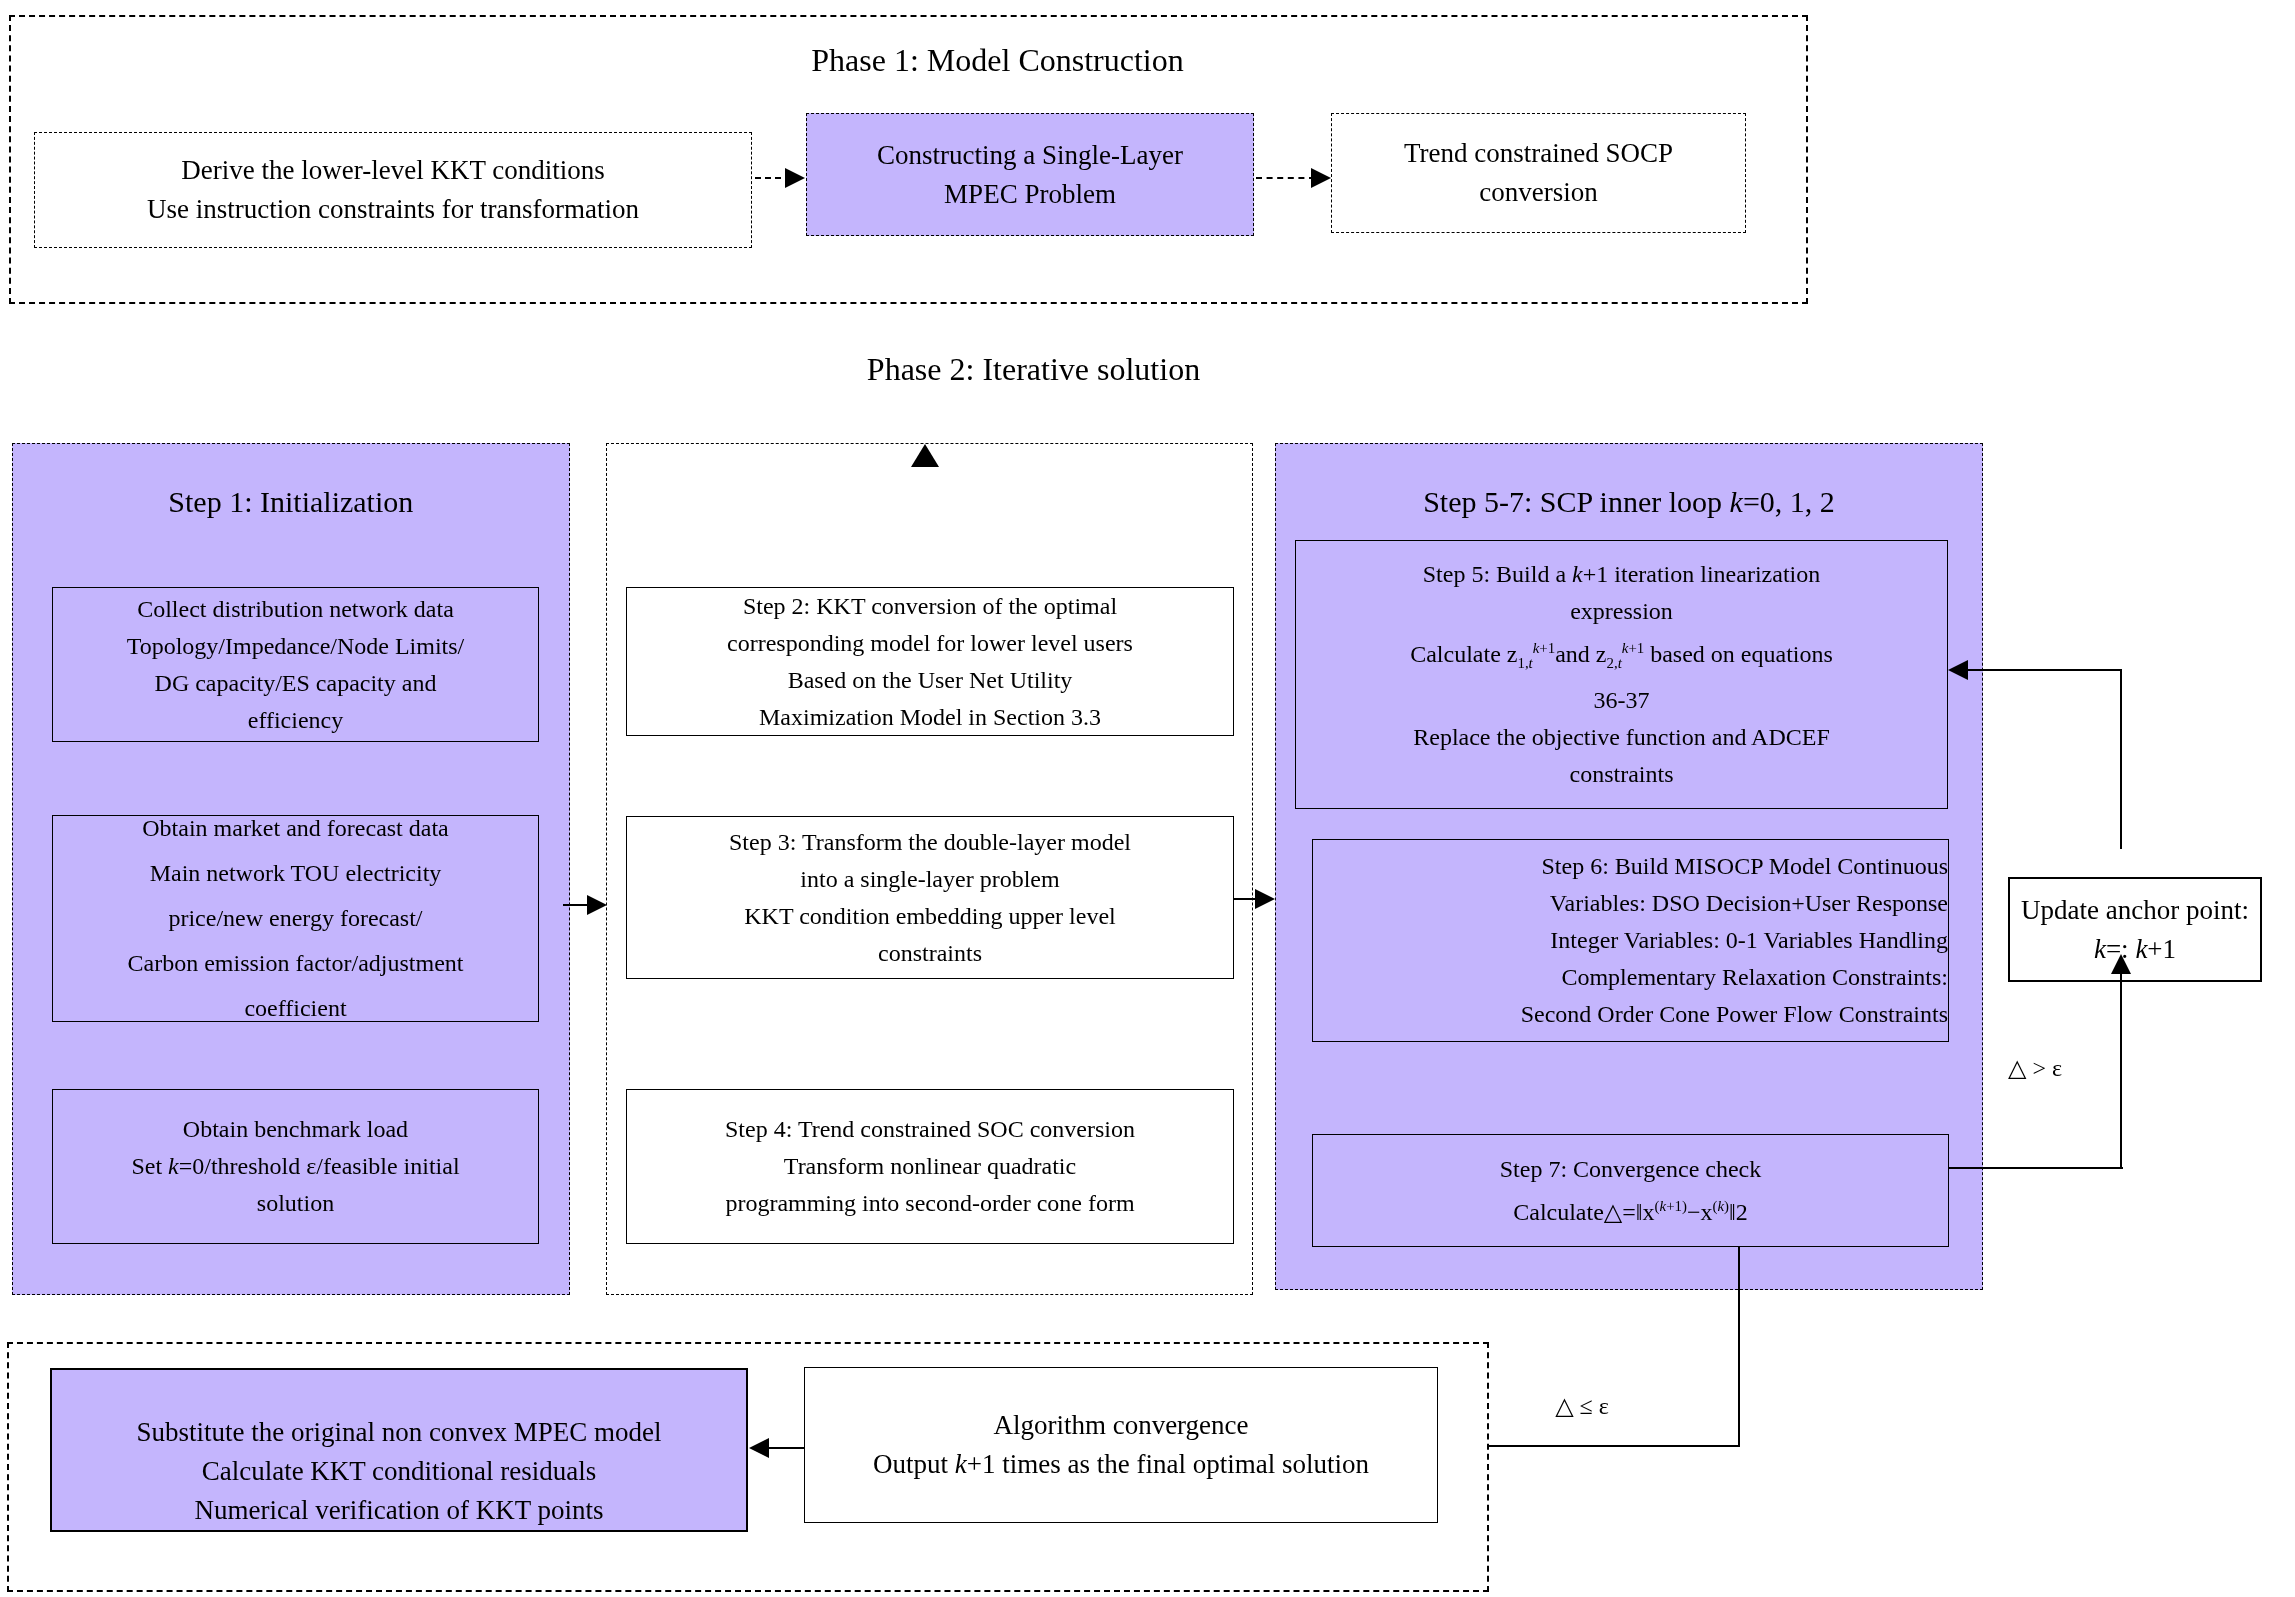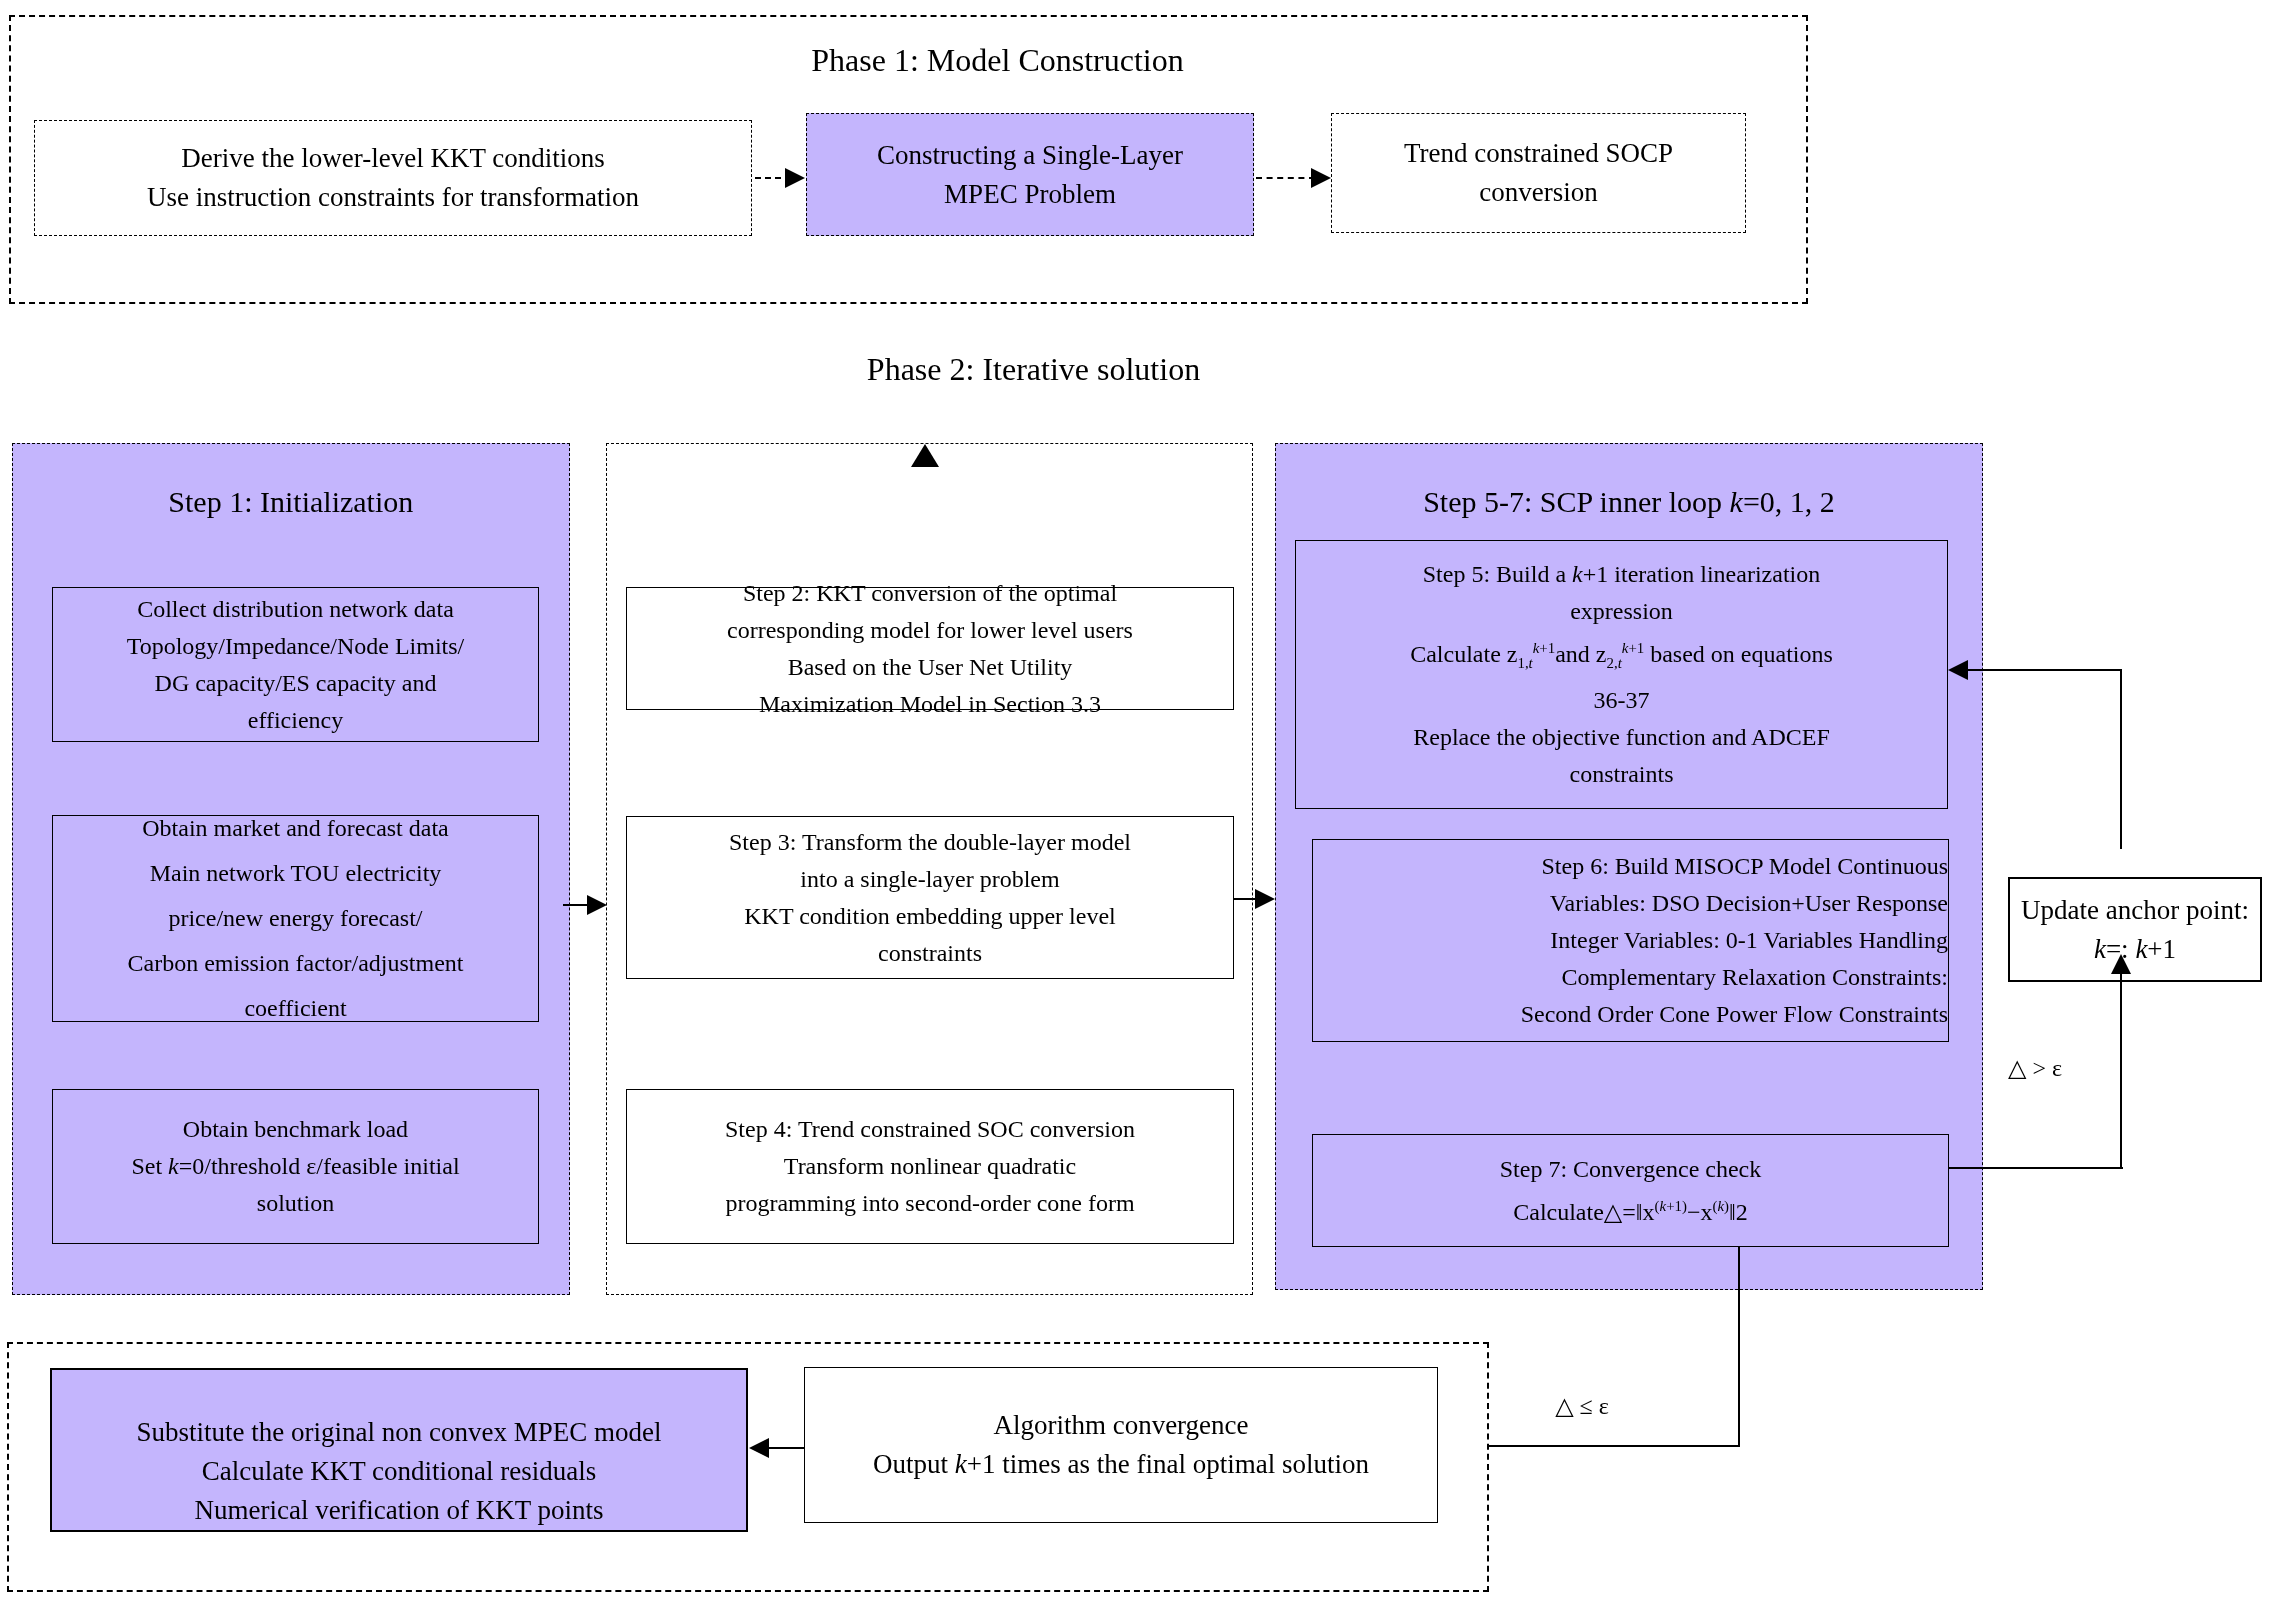--- a/index.html
+++ b/index.html
@@ -32,21 +32,21 @@
 </style>
 </head>
 <body>
 
 <div id="stage">
 
   <div class="abs dashed4 white" style="left:9px;top:14.6px;width:1799px;height:289px;"></div>
 
   <div class="abs center t57" style="left:716px;top:43px;width:563px;">Phase 1: Model Construction</div>
 
-  <div class="abs dashed3 white cbox t48" style="left:34px;top:120px;width:718px;height:116px;">
+  <div class="abs dashed3 white cbox t48" style="left:34px;top:132px;width:718px;height:116px;">
     <div>Derive the lower-level KKT conditions</div>
     <div>Use instruction constraints for transformation</div>
   </div>
 
   <div class="abs dashed3 gray cbox t48" style="left:806px;top:113px;width:448px;height:123px;">
     <div>Constructing a Single-Layer</div>
     <div>MPEC Problem</div>
   </div>
 
   <div class="abs dashed3 white cbox t48" style="left:1331px;top:113px;width:415px;height:120px;">
@@ -86,21 +86,21 @@
     <div>Carbon emission factor/adjustment</div>
     <div>coefficient</div>
   </div>
 
   <div class="abs solid3 gray cbox t46" style="left:52px;top:1089px;width:487px;height:155px;">
     <div>Obtain benchmark load</div>
     <div><span>Set </span><span class="it">k</span><span>=0/threshold ε/feasible initial</span></div>
     <div>solution</div>
   </div>
 
-  <div class="abs solid3 white cbox t46" style="left:626px;top:587px;width:608px;height:123px;">
+  <div class="abs solid3 white cbox t46" style="left:626px;top:587px;width:608px;height:149px;">
     <div>Step 2: KKT conversion of the optimal</div>
     <div>corresponding model for lower level users</div>
     <div>Based on the User Net Utility</div>
     <div>Maximization Model in Section 3.3</div>
   </div>
 
   <div class="abs solid3 white cbox t46" style="left:626px;top:816px;width:608px;height:163px;">
     <div>Step 3: Transform the double-layer model</div>
     <div>into a single-layer problem</div>
     <div>KKT condition embedding upper level</div>

